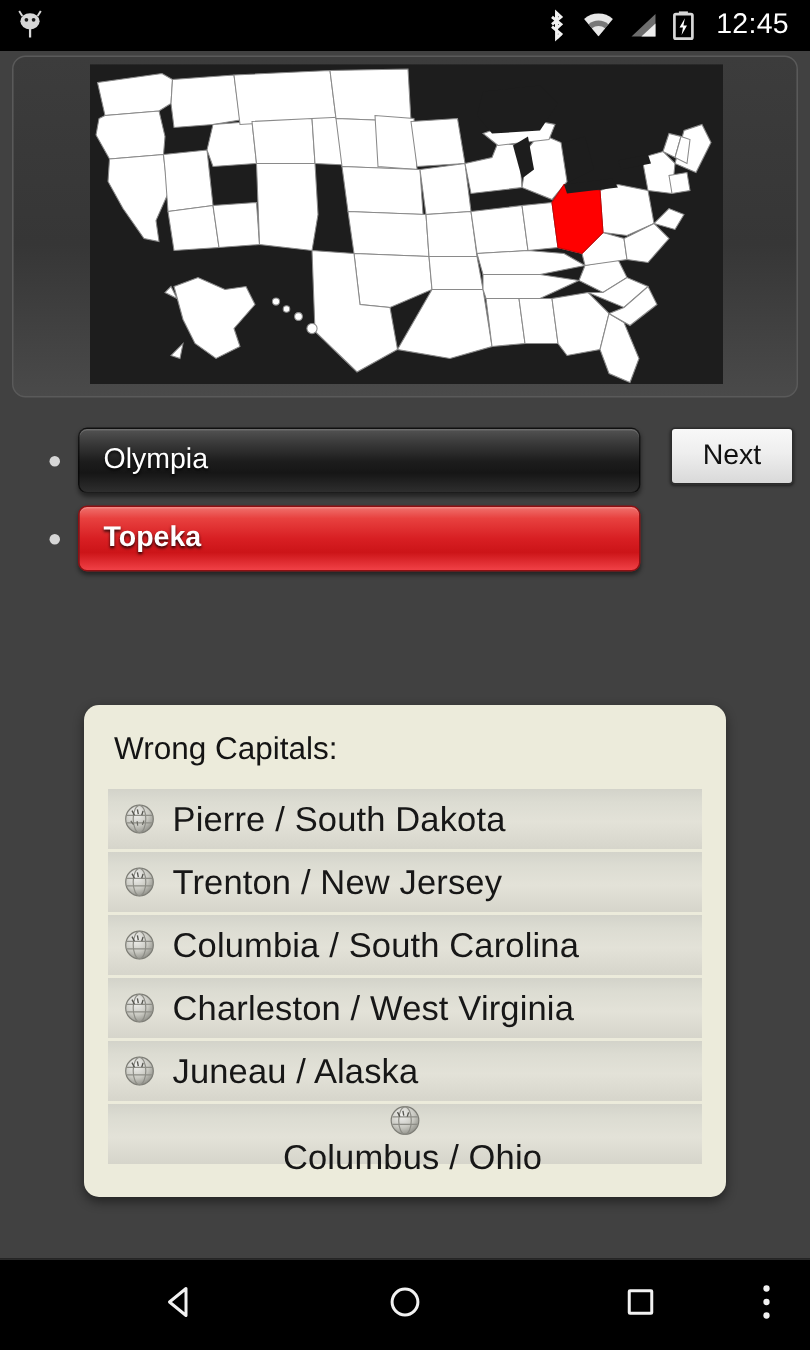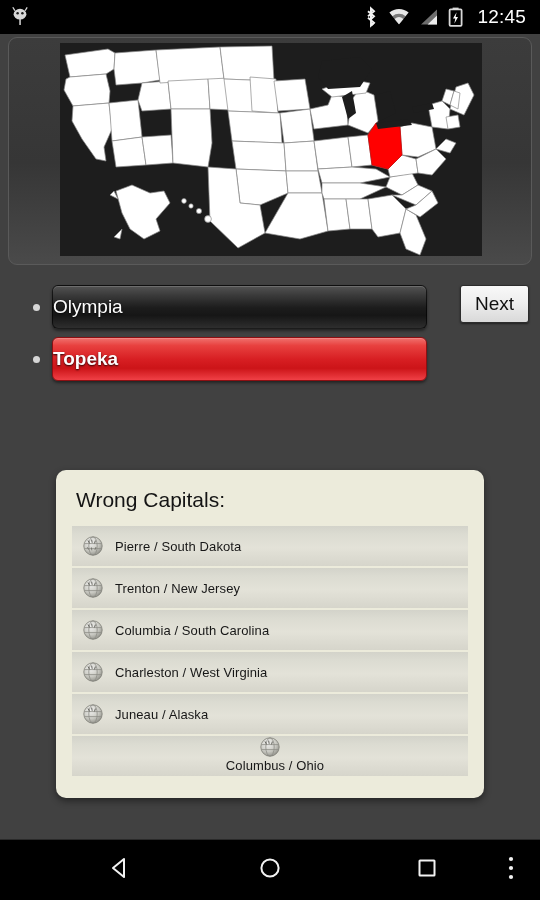--- a/index.html
+++ b/index.html
@@ -101,21 +101,21 @@
   }
   .choice-btn {
     position: relative;
     width: 375px;
     height: 44px;
     border-radius: 6px;
     border: 1px solid rgba(0,0,0,0.65);
     box-sizing: border-box;
     display: flex;
     align-items: center;
-    padding-left: 0;
+    padding-left: 16px;
     color: #ffffff;
     font-size: 19px;
     text-shadow: 0 1px 2px rgba(0,0,0,0.85);
     box-shadow: 0 2px 3px rgba(0,0,0,0.45),
                 inset 0 1px 0 rgba(255,255,255,0.16);
     cursor: pointer;
   }
   .choice-neutral {
     background: linear-gradient(180deg, #535353 0%, #3a3a3a 22%,
                 #1c1c1c 52%, #161616 70%, #2e2e2e 100%);
@@ -129,21 +129,21 @@
     background: linear-gradient(180deg, #f0726e 0%, #e8413f 18%,
                 #d81f23 50%, #cc1418 72%, #f04046 100%);
     border-color: #8d0f12;
   }
   .choice-wrong .choice-label { font-weight: bold; }
 
   .next-btn {
     position: absolute;
     right: 11px;
     top: 4px;
-    width: 69px;
+    width: 82px;
     height: 38px;
     border-radius: 3px;
     background: linear-gradient(180deg, #f8f8f8 0%, #eeeeee 45%, #d9d9d9 100%);
     border: 1px solid #2c2c2c;
     box-sizing: border-box;
     display: flex;
     align-items: center;
     justify-content: center;
     color: #111111;
     font-size: 19px;
@@ -183,21 +183,21 @@
   }
   .wrong-item:last-child { border-bottom: none; flex-direction: column; }
   .wiki-icon {
     width: 22px;
     height: 22px;
     margin-right: 11px;
     flex: 0 0 auto;
   }
   .wrong-text {
     color: #171717;
-    font-size: 13px;
+    font-size: 23px;
     letter-spacing: 0.1px;
   }
 
   
   .navbar {
     position: absolute;
     left: 0;
     bottom: 0;
     width: 540px;
     height: 60px;

